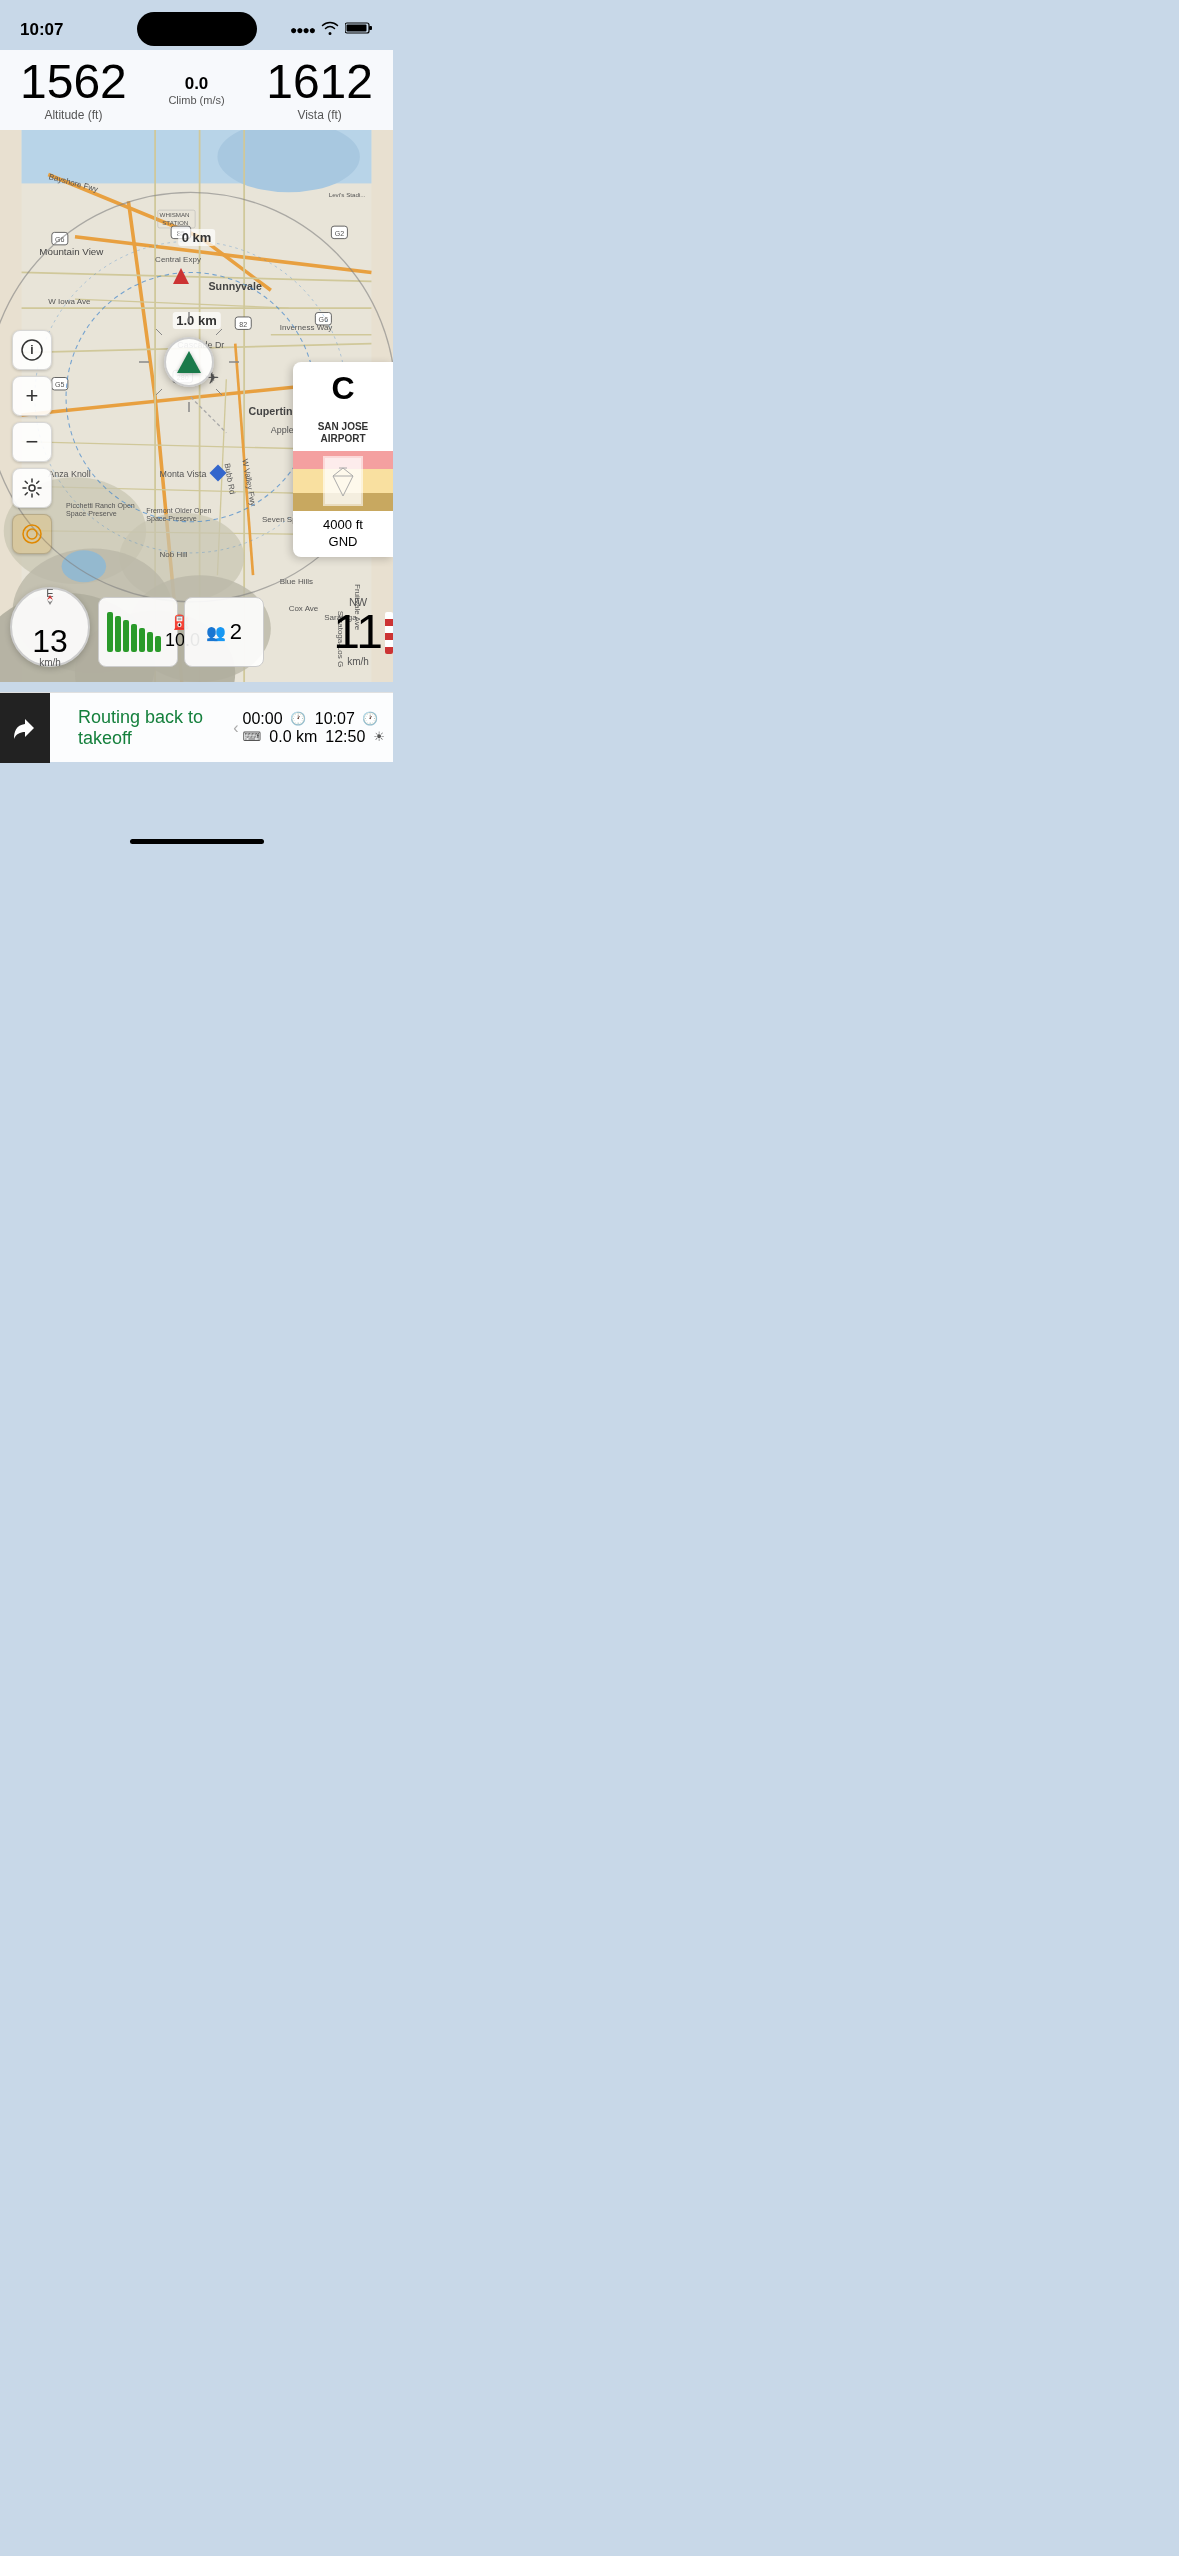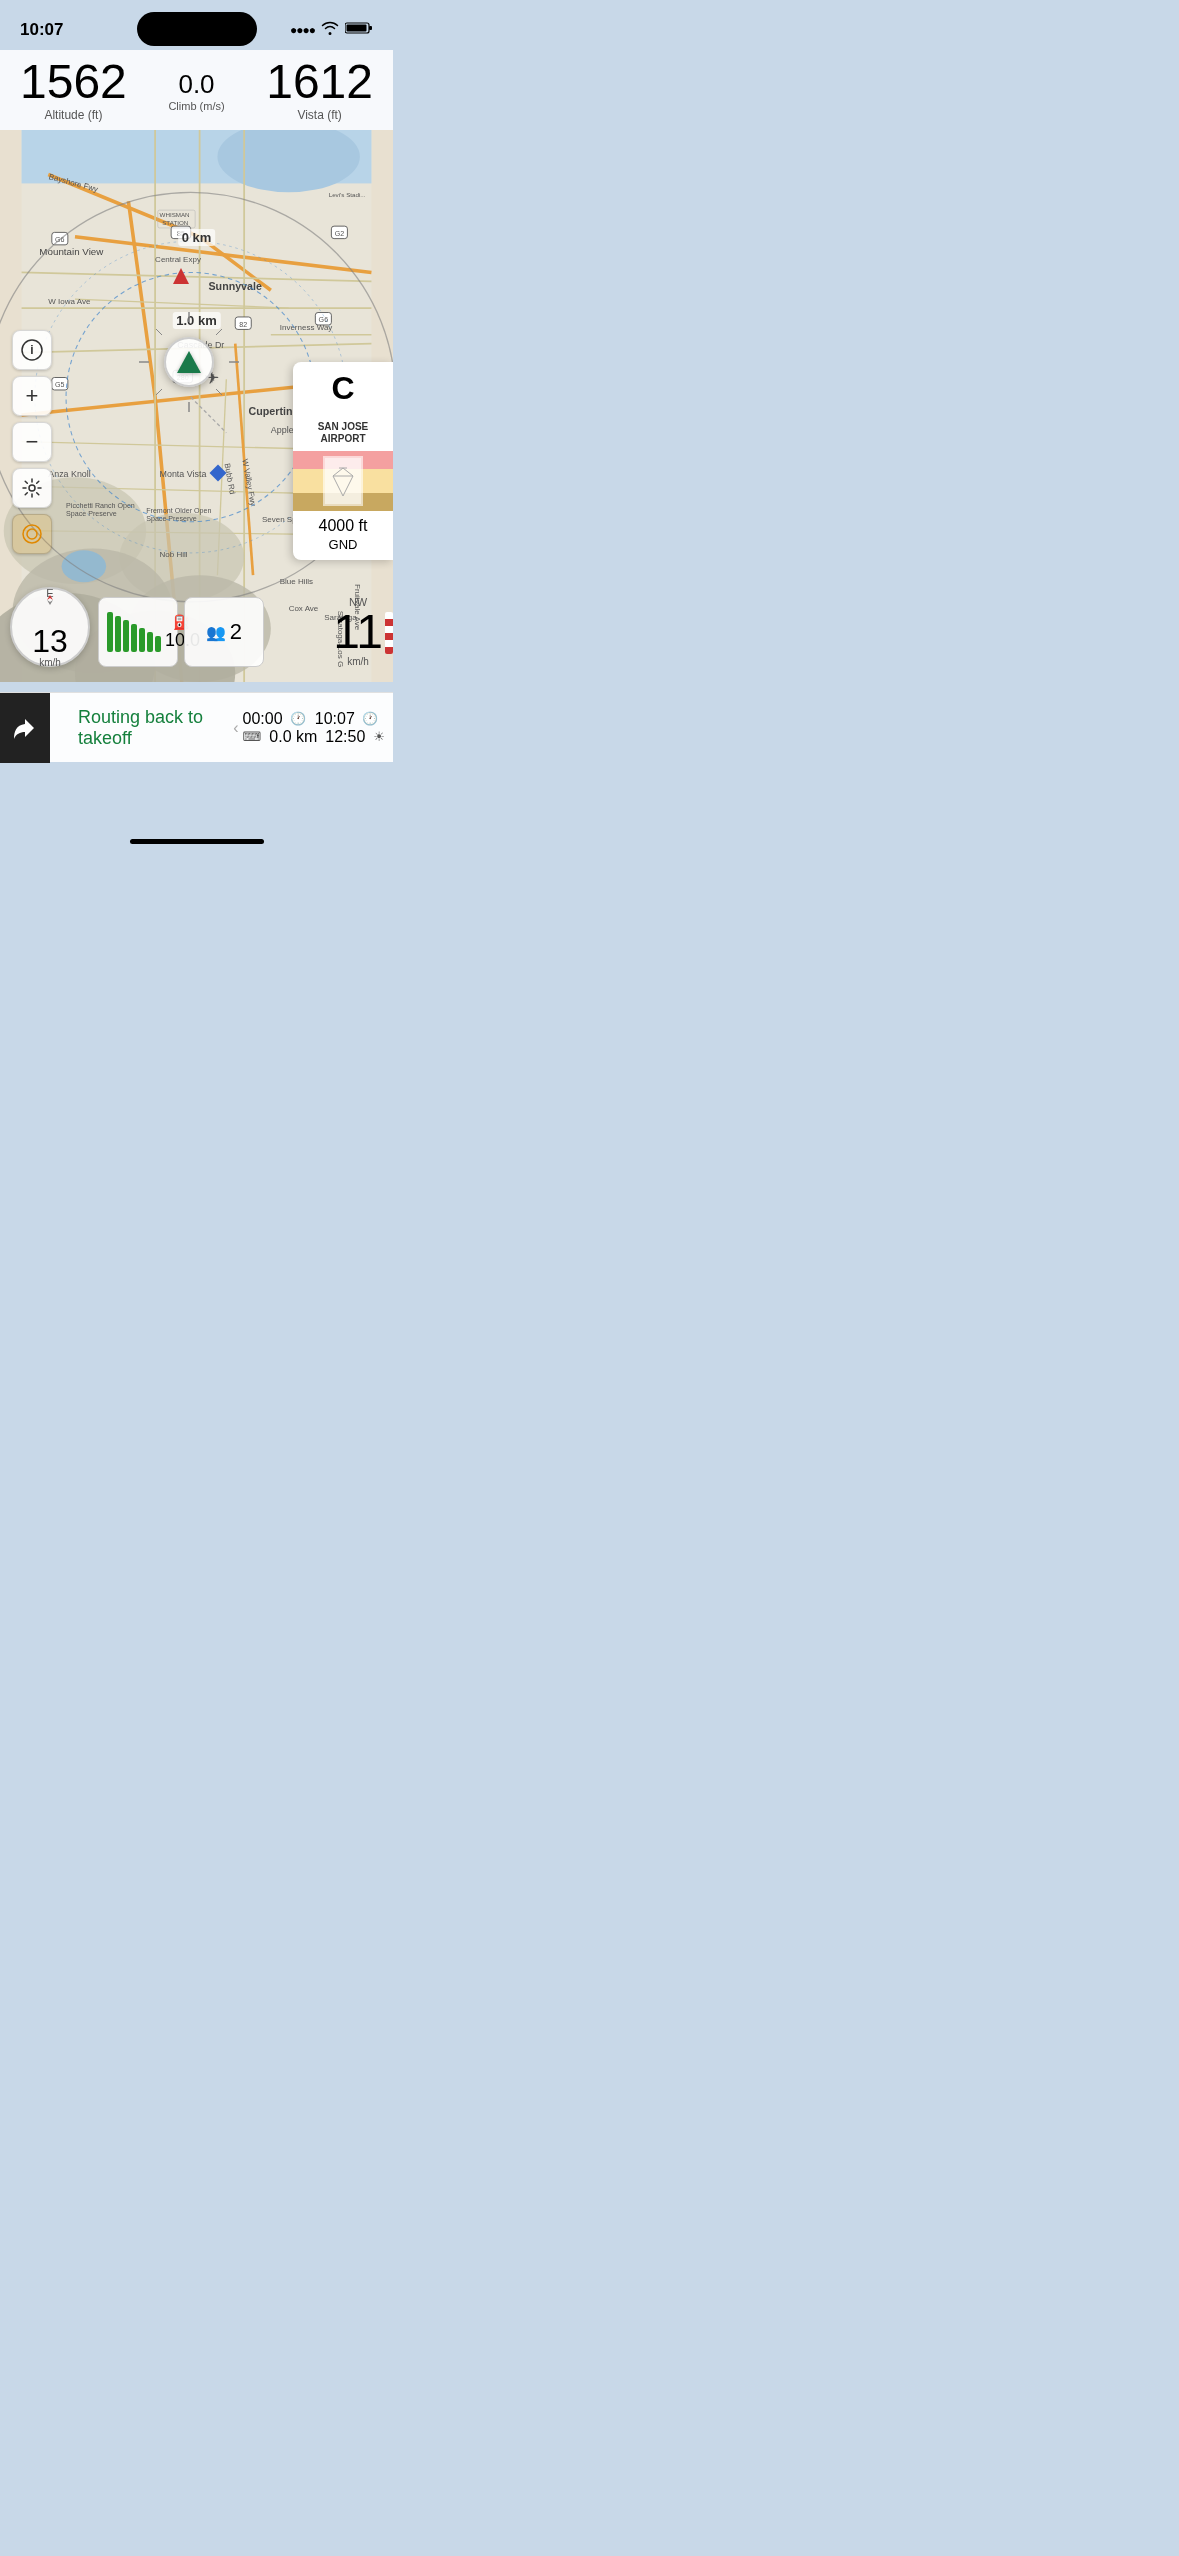--- a/index.html
+++ b/index.html
@@ -80,22 +80,22 @@
       font-size: 12px;
       color: #555;
       margin-top: 2px;
     }
     .stat-center {
       display: flex;
       flex-direction: column;
       align-items: center;
     }
     .climb-value {
-      font-size: 26px;
-      font-weight: 400;
+      font-size: 17px;
+      font-weight: 700;
       color: #000;
     }
     .climb-label {
       font-size: 11px;
       color: #555;
     }
 
     
     .map-container {
       position: absolute;
@@ -258,21 +258,21 @@
     .airport-chart-inner {
       width: 40px;
       height: 50px;
       background: rgba(255,255,255,0.6);
       display: flex;
       align-items: center;
       justify-content: center;
     }
     .airport-altitude {
       text-align: center;
-      font-size: 16px;
+      font-size: 13px;
       font-weight: 500;
       color: #000;
       padding: 6px 0 2px;
     }
     .airport-gnd {
       text-align: center;
       font-size: 13px;
       font-weight: 500;
       color: #000;
       padding: 0 4px 8px;

